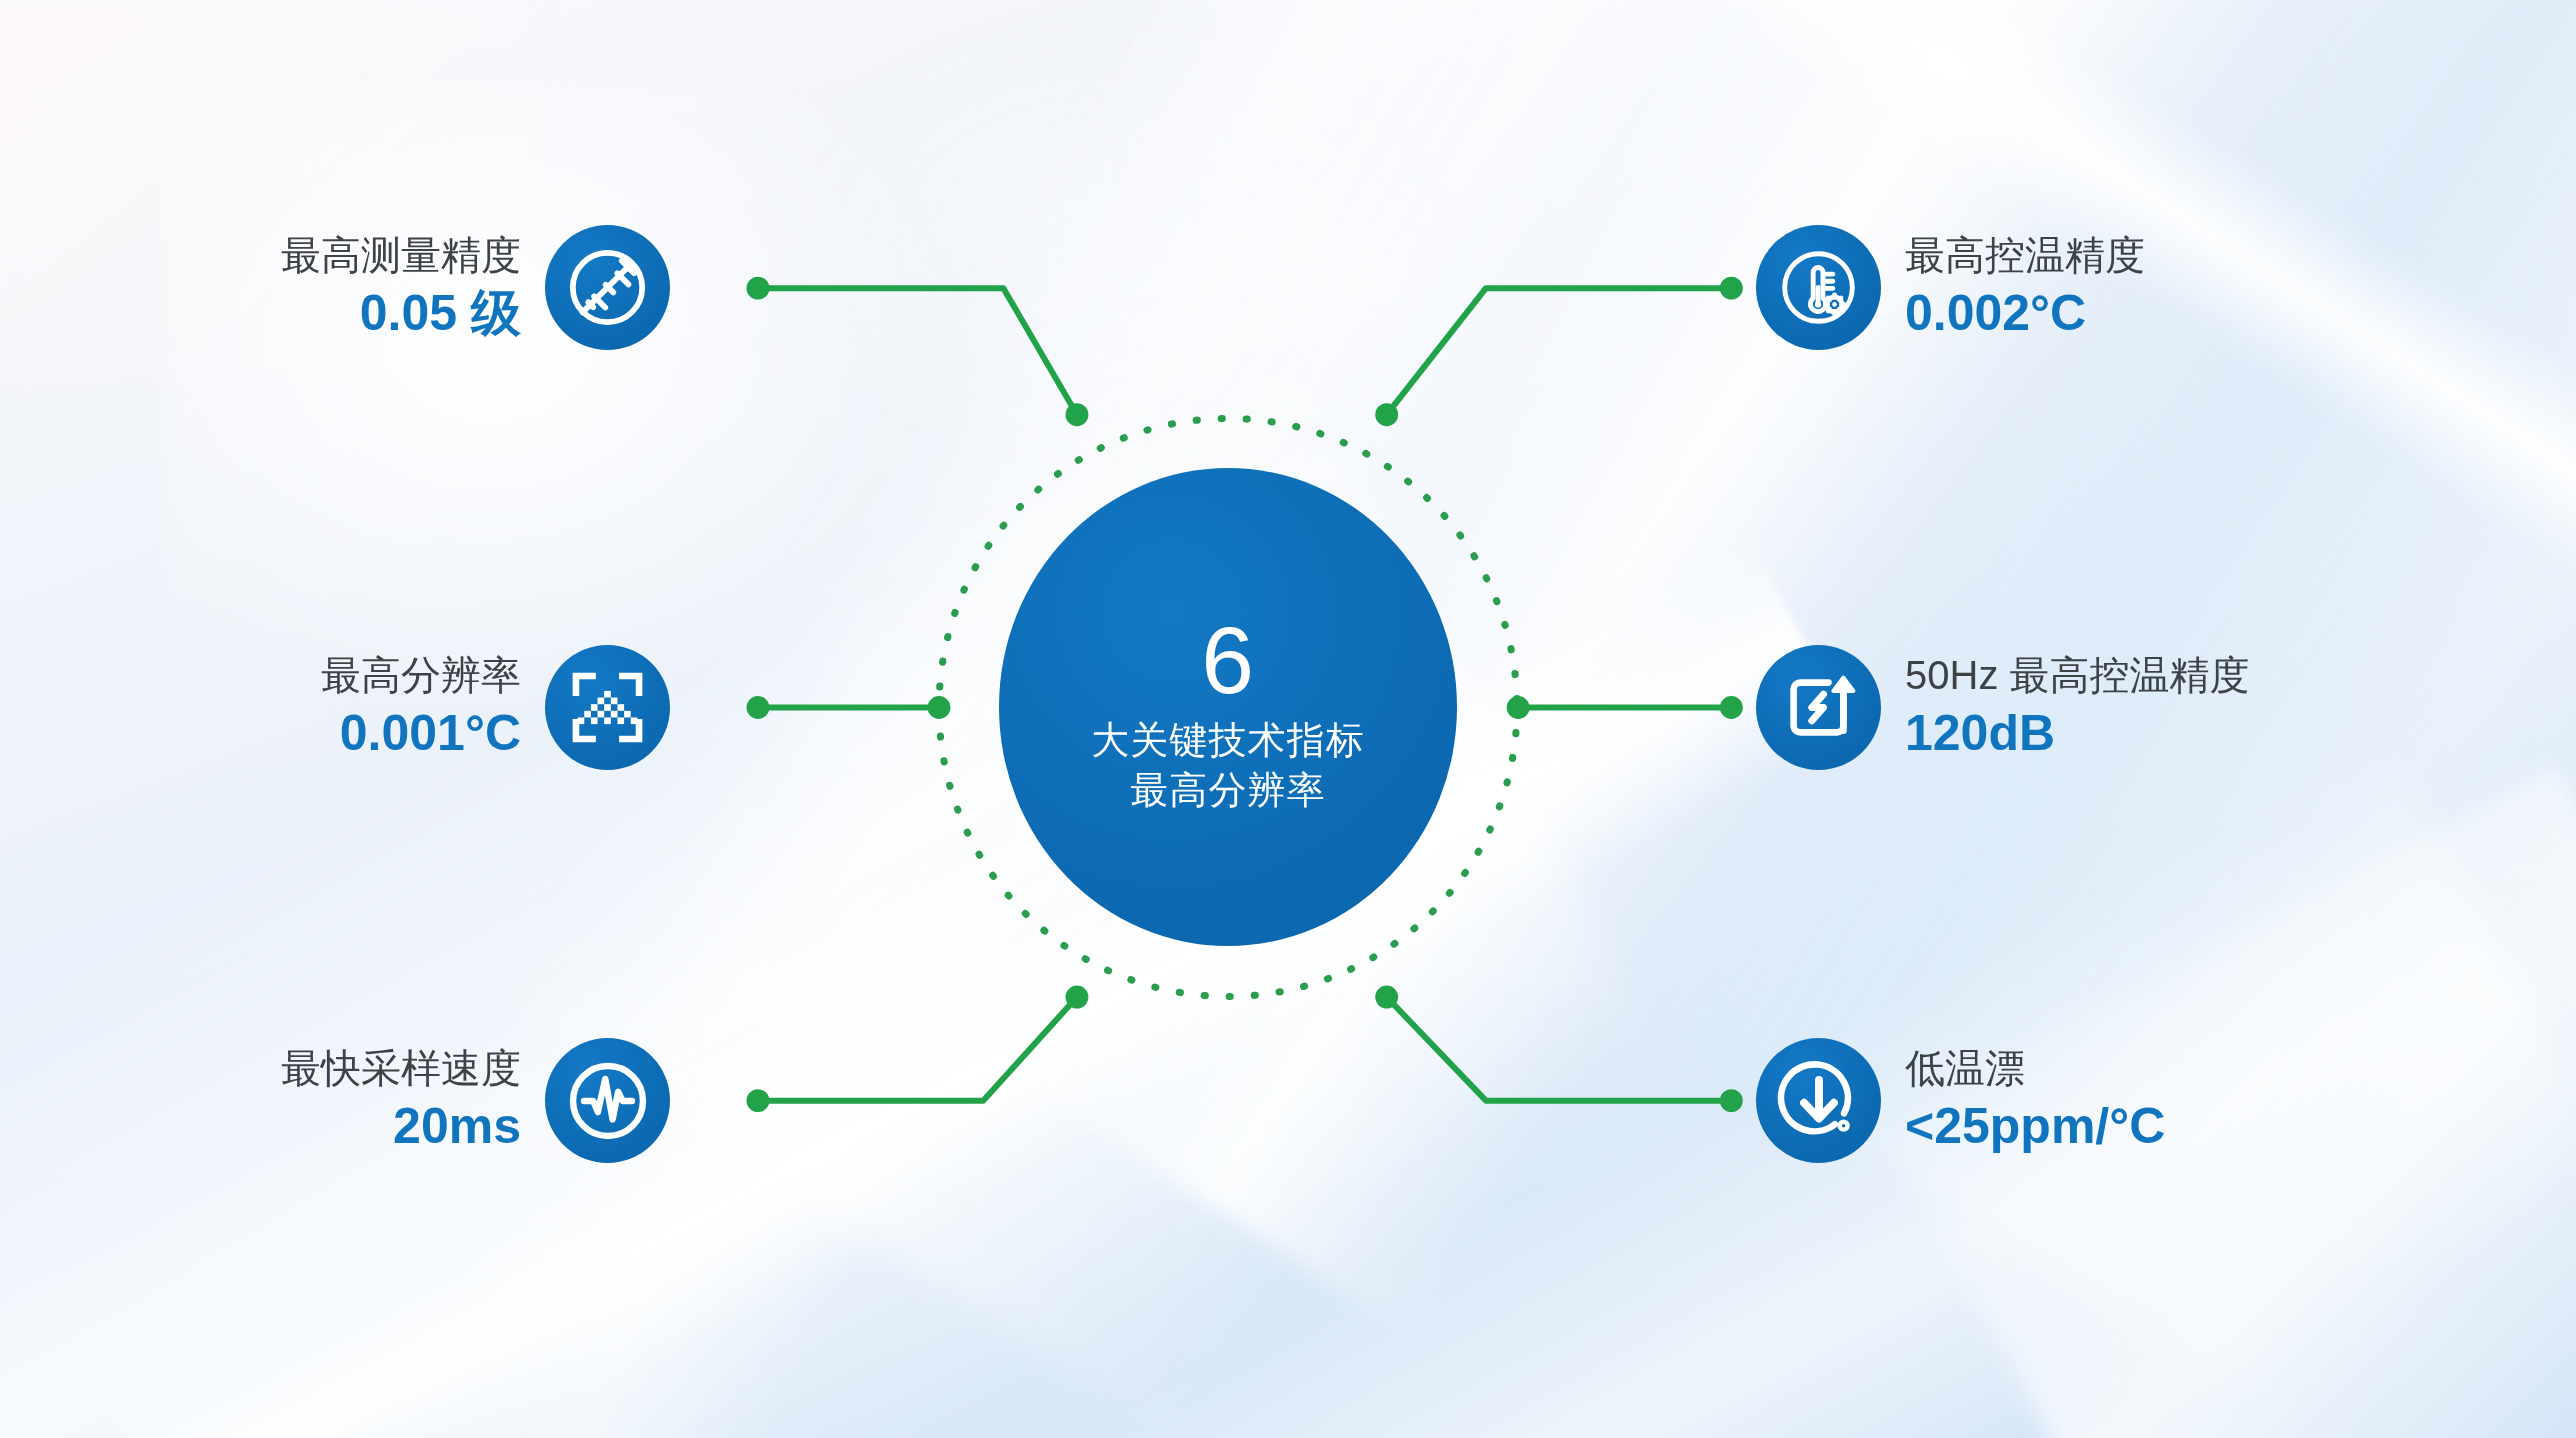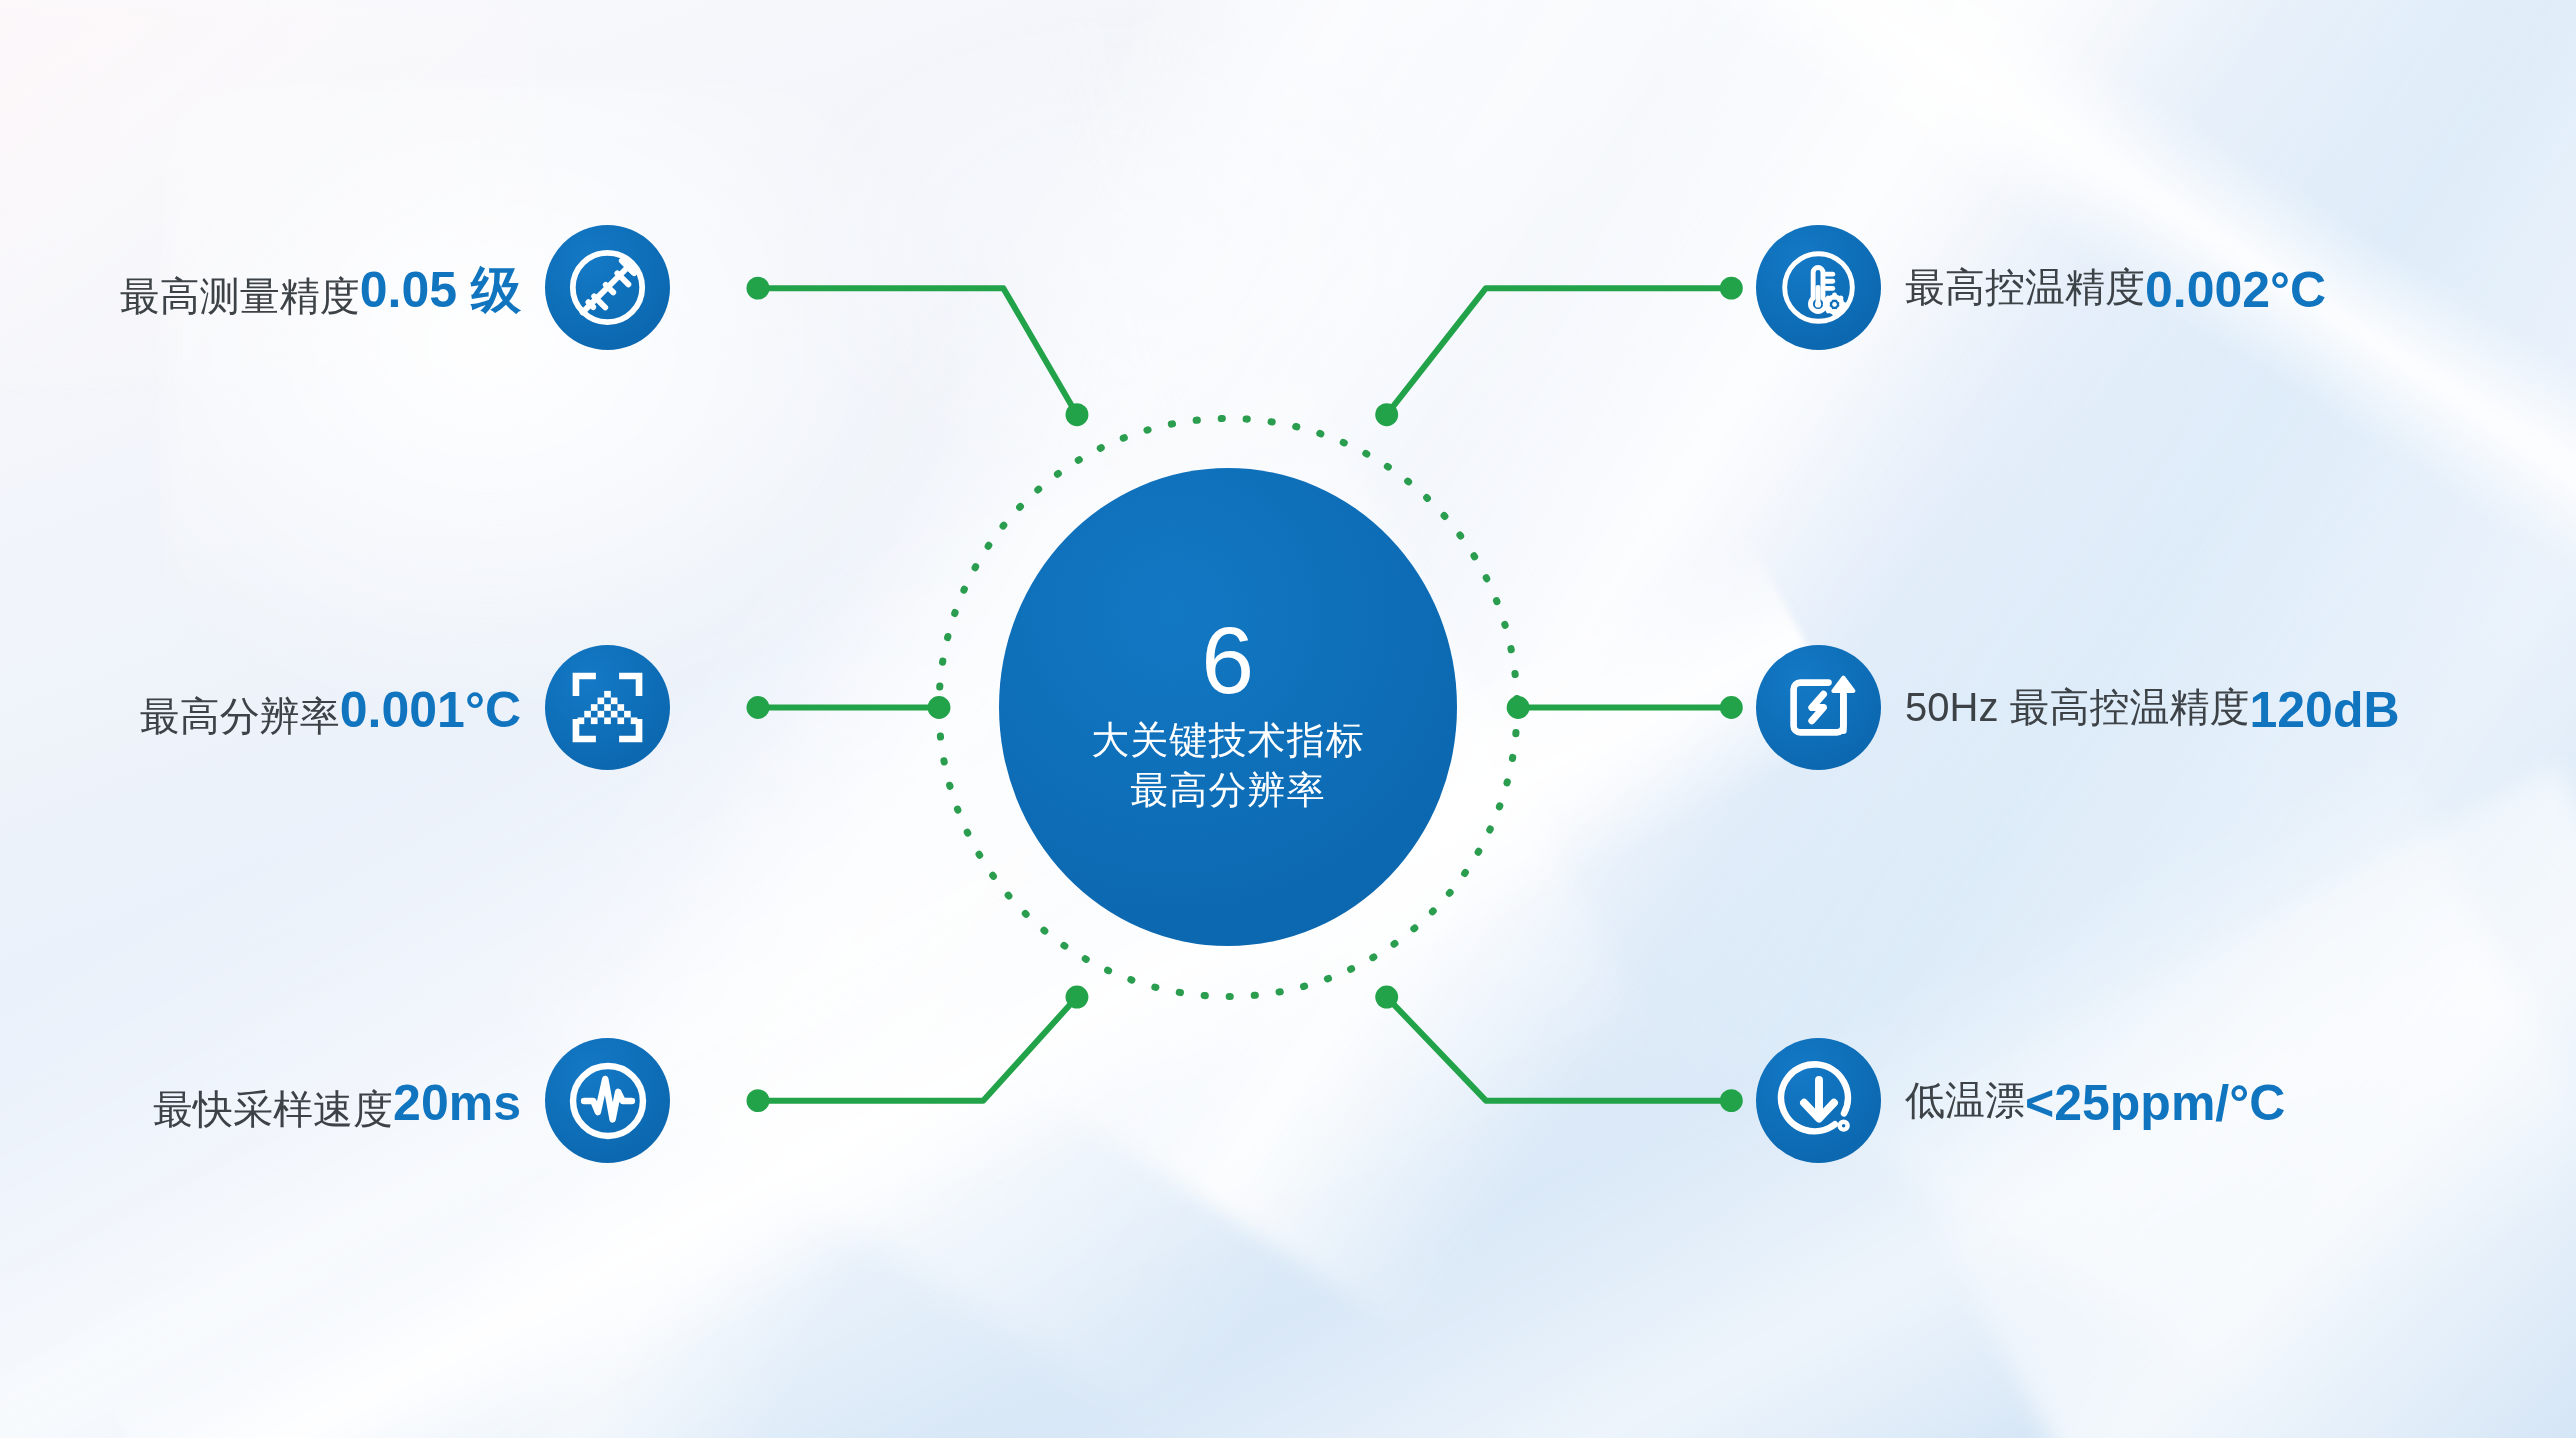--- a/index.html
+++ b/index.html
@@ -171,23 +171,23 @@
     height: 125px;
     border-radius: 50%;
     background: radial-gradient(circle at 36% 28%, #1479c6 0%, #0d6cb5 58%, #0a63a9 100%);
     flex: 0 0 auto;
     display: flex;
     align-items: center;
     justify-content: center;
   }
   .badge svg { display: block; }
 
-  .labels { display: flex; flex-direction: row; }
+  .labels { display: flex; flex-direction: column; }
   .node.left  .labels { align-items: flex-end;   margin-right: 24px; text-align: right; }
-  .node.right .labels { align-items: center; margin-left: 24px;  text-align: left; }
+  .node.right .labels { align-items: flex-start; margin-left: 24px;  text-align: left; }
 
   .lbl-title {
     color: #3d4247;
     font-size: 40px;
     line-height: 1.18;
     font-weight: 400;
     white-space: nowrap;
   }
   .lbl-value {
     color: #1074bf;

